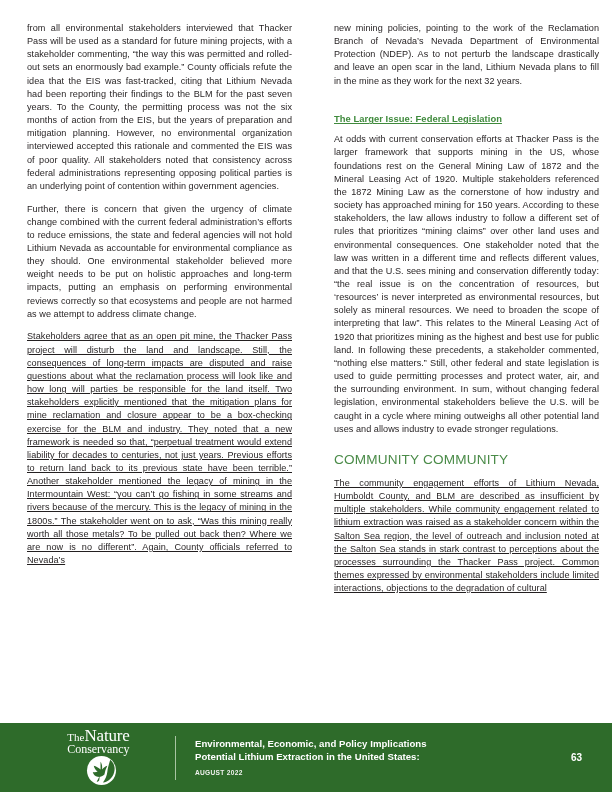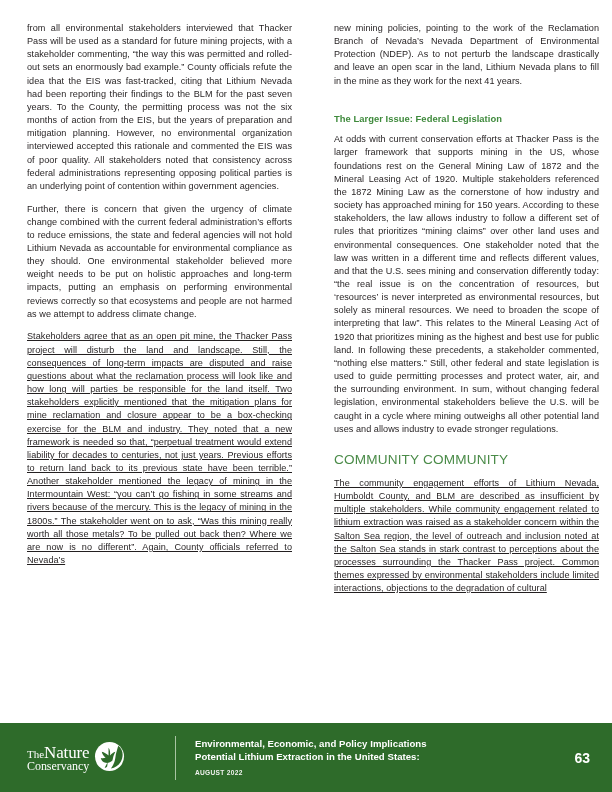--- a/index.html
+++ b/index.html
@@ -54,20 +54,21 @@
   }
 
   h3.sub-head {
     margin: 9px 0 8px 0;
     font-size: 9.4px;
     line-height: 12px;
     font-weight: bold;
     color: #3f8a3c;
     letter-spacing: 0.005em;
     text-align: left;
+    text-decoration: underline;
   }
 
   h2.section-head {
     margin: 16px 0 9px 0;
     font-size: 13.6px;
     line-height: 16px;
     font-weight: normal;
     color: #4a8b48;
     letter-spacing: 0.012em;
     text-align: left;
@@ -93,21 +94,21 @@
     height: 69px;
     display: flex;
     flex-direction: row;
     align-items: center;
   }
 
   .logo-wrap {
     width: 175px;
     flex: 0 0 175px;
     display: flex;
-    flex-direction: row;
+    flex-direction: column;
     align-items: center;
     justify-content: flex-start;
     padding-left: 27px;
     box-sizing: border-box;
   }
 
   .logo-text {
     font-family: "Liberation Serif", serif;
     color: #ffffff;
     line-height: 1.0;
@@ -168,43 +169,43 @@
     letter-spacing: 0.045em;
     line-height: 9px;
     margin-top: 4.5px;
     display: block;
     color: #f0f2ee;
   }
 
   .page-number {
     flex: 0 0 auto;
     color: #ffffff;
-    font-size: 14px;
-    font-weight: bold;
-    padding-right: 22px;
+    font-size: 10px;
+    font-weight: bold;
+    padding-right: 30px;
     text-align: right;
   }
 </style>
 </head>
 <body>
 
 <div class="page">
 
   <div class="columns">
 
     <div class="col">
       <p class="body-par">from all environmental stakeholders interviewed that Thacker Pass will be used as a standard for future mining projects, with a stakeholder commenting, “the way this was permitted and rolled-out sets an enormously bad example.” County officials refute the idea that the EIS was fast-tracked, citing that Lithium Nevada had been reporting their findings to the BLM for the past seven years. To the County, the permitting process was not the six months of action from the EIS, but the years of preparation and mitigation planning. However, no environmental organization interviewed accepted this rationale and commented the EIS was of poor quality. All stakeholders noted that consistency across federal administrations representing opposing political parties is an underlying point of contention within government agencies.</p>
       <p class="body-par">Further, there is concern that given the urgency of climate change combined with the current federal administration’s efforts to reduce emissions, the state and federal agencies will not hold Lithium Nevada as accountable for environmental compliance as they should. One environmental stakeholder believed more weight needs to be put on holistic approaches and long-term impacts, putting an emphasis on performing environmental reviews correctly so that ecosystems and people are not harmed as we attempt to address climate change.</p>
 
 
       <p class="body-par">Stakeholders agree that as an open pit mine, the Thacker Pass project will disturb the land and landscape. Still, the consequences of long-term impacts are disputed and raise questions about what the reclamation process will look like and how long will parties be responsible for the land itself. Two stakeholders explicitly mentioned that the mitigation plans for mine reclamation and closure appear to be a box-checking exercise for the BLM and industry. They noted that a new framework is needed so that, “perpetual treatment would extend liability for decades to centuries, not just years. Previous efforts to return land back to its previous state have been terrible.” Another stakeholder mentioned the legacy of mining in the Intermountain West: “you can’t go fishing in some streams and rivers because of the mercury. This is the legacy of mining in the 1800s.” The stakeholder went on to ask, “Was this mining really worth all those metals? To be pulled out back then? Where we are now is no different”. Again, County officials referred to Nevada’s</p>
     </div>
 
     <div class="col">
-      <p class="body-par">new mining policies, pointing to the work of the Reclamation Branch of Nevada’s Nevada Department of Environmental Protection (NDEP). As to not perturb the landscape drastically and leave an open scar in the land, Lithium Nevada plans to fill in the mine as they work for the next 41 years.</p>
+      <p class="body-par">new mining policies, pointing to the work of the Reclamation Branch of Nevada’s Nevada Department of Environmental Protection (NDEP). As to not perturb the landscape drastically and leave an open scar in the land, Lithium Nevada plans to fill in the mine as they work for the next 32 years.</p>
 
       <div class="spacer-sm"></div>
 
       <h3 class="sub-head">The Larger Issue: Federal Legislation</h3>
 
       <p class="body-par">At odds with current conservation efforts at Thacker Pass is the larger framework that supports mining in the US, whose foundations rest on the General Mining Law of 1872 and the Mineral Leasing Act of 1920. Multiple stakeholders referenced the 1872 Mining Law as the cornerstone of how industry and society has approached mining for 150 years. According to these stakeholders, the law allows industry to follow a different set of rules that prioritizes “mining claims” over other land uses and environmental consequences. One stakeholder noted that the law was written in a different time and reflects different values, and that the U.S. sees mining and conservation differently today: “the real issue is on the concentration of resources, but ‘resources’ is never interpreted as environmental resources, but solely as mineral resources. We need to broaden the scope of interpreting that law”. This relates to the Mineral Leasing Act of 1920 that prioritizes mining as the highest and best use for public land. In following these precedents, a stakeholder commented, “nothing else matters.” Still, other federal and state legislation is used to guide permitting processes and protect water, air, and the surrounding environment. In sum, without changing federal legislation, environmental stakeholders believe the U.S. will be caught in a cycle where mining outweighs all other potential land uses and allows industry to evade stronger regulations.</p>
 
       <h2 class="section-head">COMMUNITY COMMUNITY</h2>
 
       <p class="body-par">The community engagement efforts of Lithium Nevada, Humboldt County, and BLM are described as insufficient by multiple stakeholders. While community engagement related to lithium extraction was raised as a stakeholder concern within the Salton Sea region, the level of outreach and inclusion noted at the Salton Sea stands in stark contrast to perceptions about the processes surrounding the Thacker Pass project. Common themes expressed by environmental stakeholders include limited interactions, objections to the degradation of cultural</p>

